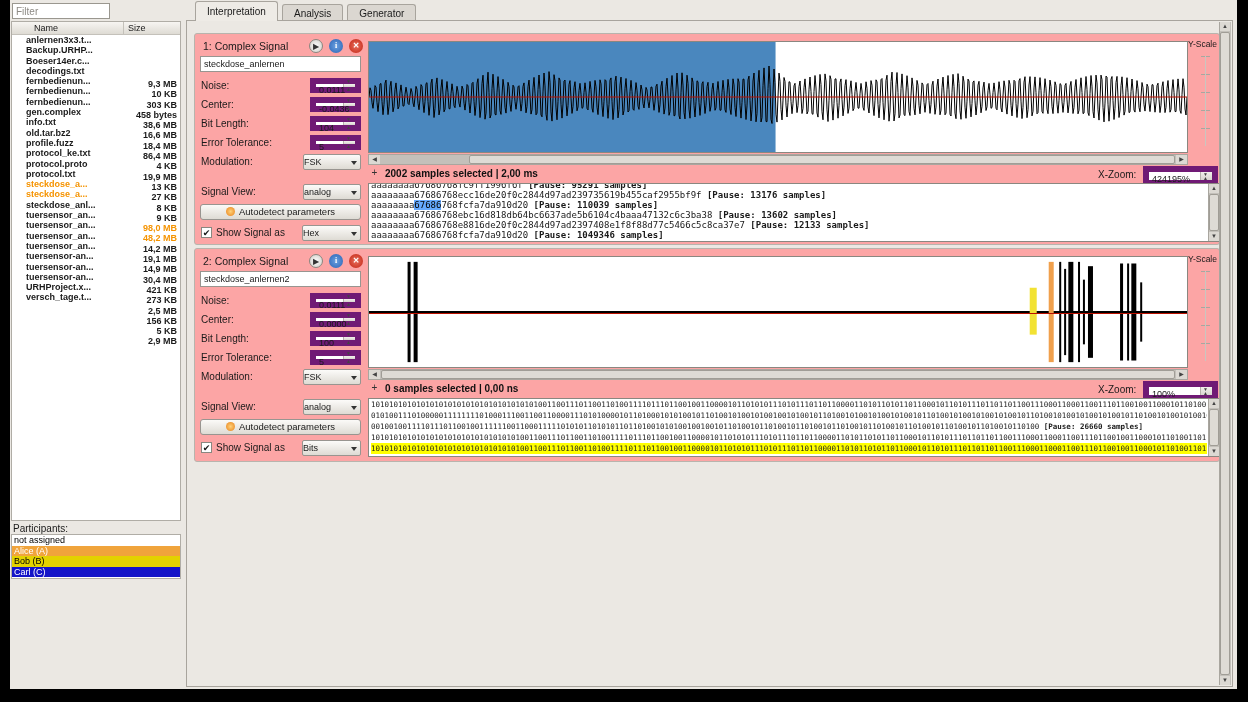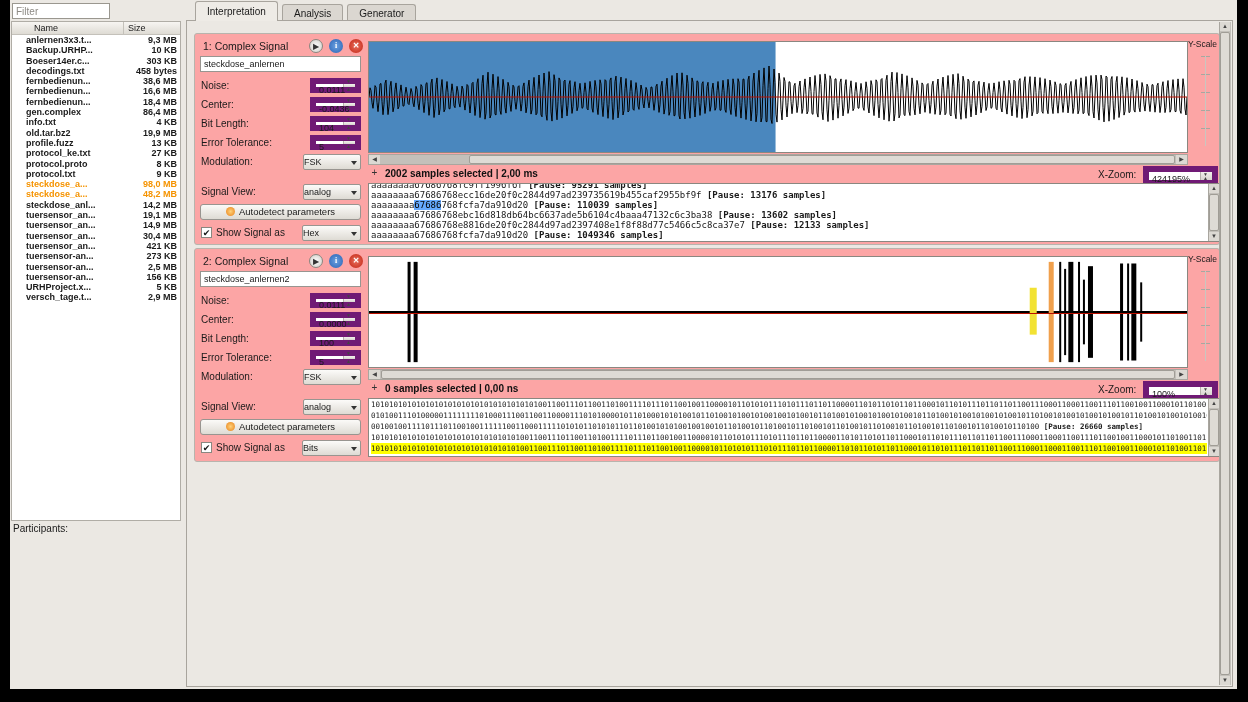--- a/index.html
+++ b/index.html
@@ -10,21 +10,21 @@
   
   .sidebar{position:absolute;left:0;top:0;width:172px;height:689px;}
   .filter{position:absolute;left:2px;top:3px;width:98px;height:16px;border:1px solid #9a978f;background:#fff;font-size:10px;padding:1px 3px;font-family:"Liberation Sans",sans-serif;}
   .filter::placeholder{color:#8d8a84;}
   .filetable{position:absolute;left:1px;top:21px;width:170px;height:500px;background:#fff;border:1px solid #b0ada6;overflow:hidden;}
   .thead{display:flex;height:13px;background:linear-gradient(#f7f5f2,#dedbd4);border-bottom:1px solid #c4c1ba;font-size:9px;line-height:12px;}
   .th-name{flex:1;padding-left:22px;border-right:1px solid #c4c1ba;}
   .th-size{width:56px;padding-left:4px;}
   .file-row{display:flex;height:10.3px;font-size:9px;line-height:10.3px;cursor:default;font-weight:bold;}
   .file-row .fname{flex:1;padding-left:14px;white-space:nowrap;overflow:hidden;}
-  .file-row .fsize{width:64px;text-align:right;padding-right:3px;white-space:nowrap;}
+  .file-row .fsize{width:64px;text-align:right;padding-right:3px;white-space:nowrap;margin-top:44px;}
   .file-row.hl{color:#f59300;font-weight:bold;}
   .participants-label{position:absolute;left:3px;top:523px;font-size:10px;}
   .plist{position:absolute;left:1px;top:534px;width:170px;height:45px;background:#fff;border:1px solid #b0ada6;overflow:hidden;}
   .p-row{height:10.5px;font-size:9px;line-height:10.5px;padding-left:2px;white-space:nowrap;}
 
   
   .main{position:absolute;left:175px;top:0;width:1052px;height:689px;}
   .tabbar{position:absolute;left:0;top:0;width:100%;height:21px;padding-left:10px;}
   .tab{position:relative;display:inline-block;top:3px;height:18px;line-height:17px;padding:0 11px;font-size:10px;
     background:#dbd7d1;border:1px solid #a8a49d;border-bottom:none;border-radius:3px 3px 0 0;margin-right:1px;z-index:1;}
@@ -198,20 +198,26 @@
             <span class="fname">URHProject.x...</span>
             <span class="fsize">5 KB</span>
           </div>
           <div class="file-row">
             <span class="fname">versch_tage.t...</span>
             <span class="fsize">2,9 MB</span>
           </div>
         </div>
     </div>
     <div class="participants-label">Participants:</div>
+    <div class="plist">
+        <div class="p-row" style="background: rgb(255, 255, 255); color: rgb(0, 0, 0);">not assigned</div>
+        <div class="p-row" style="background: rgb(240, 164, 60); color: rgb(255, 255, 255);">Alice (A)</div>
+        <div class="p-row" style="background: rgb(227, 210, 0); color: rgb(0, 0, 0);">Bob (B)</div>
+        <div class="p-row" style="background: rgb(20, 20, 200); color: rgb(255, 255, 255);">Carl (C)</div>
+      </div>
   </div>
 
   <div class="main">
     <div class="tabbar">
       <div class="tab active">Interpretation</div>
       <div class="tab">Analysis</div>
       <div class="tab">Generator</div>
     </div>
 
     <div class="content">

